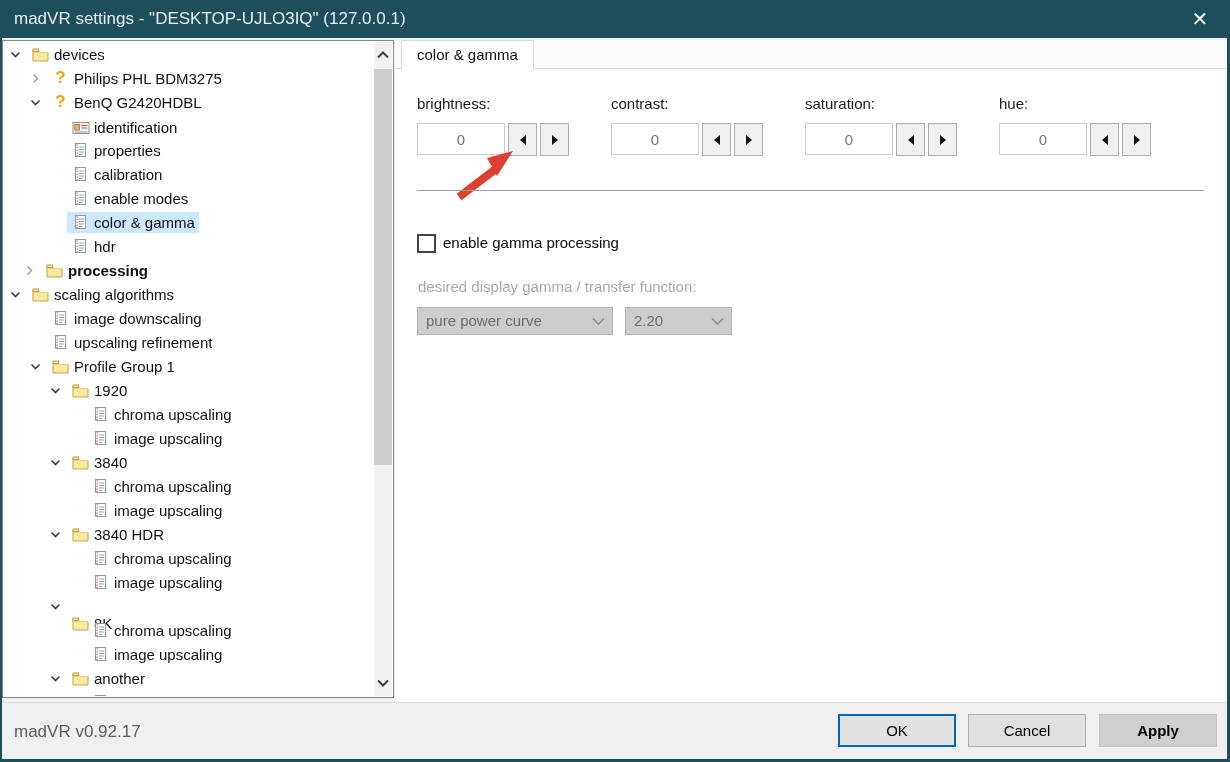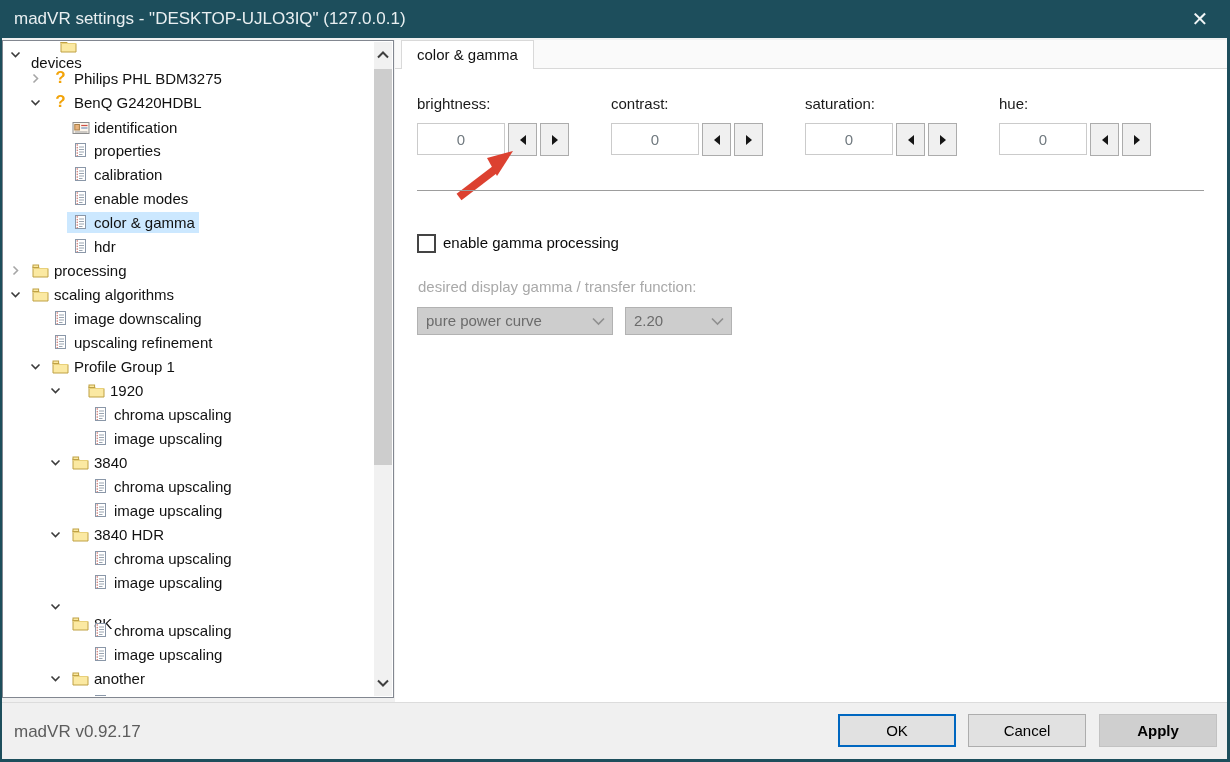--- a/index.html
+++ b/index.html
@@ -81,21 +81,21 @@
   <div class="client">
 
     <div class="tree-panel">
       <div class="tree">
           <div class="tree-row" style="padding-left: 6px;">
             <span class="chev">
               <svg width="11" height="11" viewBox="0 0 11 11">
                 <polyline points="1.5,3.5 5.5,7.5 9.5,3.5" fill="none" stroke="#3c3c3c" stroke-width="1.6"></polyline>
               </svg>
             </span>
-            <span class="lab-wrap" style="display: inline-flex; align-items: flex-end; flex-direction: column;">
+            <span class="lab-wrap" style="display: inline-flex; align-items: flex-start;">
               <span class="tree-ico">
                 <svg width="17" height="15" viewBox="0 0 17 15">
                   <path d="M1 3.5 h5 l1.6 2 H16 v8.5 H1 z" fill="#fbe9a2" stroke="#bfa145"></path>
                   <path d="M1 5.5 H16" stroke="#e8d07a"></path>
                   <rect x="1" y="2" width="5.6" height="2.5" fill="#fbe9a2" stroke="#bfa145"></rect>
                 </svg>
               </span>
               <span>devices</span>
             </span>
           </div>
@@ -213,40 +213,40 @@
                   <line x1="4.2" y1="2.2" x2="4.2" y2="14" stroke="#c4574d" stroke-width="1" stroke-dasharray="1.5,1.2"></line>
                   <line x1="6" y1="5" x2="11" y2="5" stroke="#9aa5b1"></line>
                   <line x1="6" y1="7.5" x2="11" y2="7.5" stroke="#9aa5b1"></line>
                   <line x1="6" y1="10" x2="11" y2="10" stroke="#9aa5b1"></line>
                   <line x1="6" y1="12.5" x2="9.5" y2="12.5" stroke="#9aa5b1"></line>
                 </svg>
               </span>
               <span>hdr</span>
             </span>
           </div>
+          <div class="tree-row" style="padding-left: 20px; font-weight: bold;">
+            <span class="chev">
+              <svg width="11" height="11" viewBox="0 0 11 11">
+                <polyline points="3.5,1.5 7.5,5.5 3.5,9.5" fill="none" stroke="#a6a6a6" stroke-width="1.6"></polyline>
+              </svg>
+            </span>
+            <span class="lab-wrap" style="display: inline-flex; align-items: center;">
+              <span class="tree-ico">
+                <svg width="17" height="15" viewBox="0 0 17 15">
+                  <path d="M1 3.5 h5 l1.6 2 H16 v8.5 H1 z" fill="#fbe9a2" stroke="#bfa145"></path>
+                  <path d="M1 5.5 H16" stroke="#e8d07a"></path>
+                  <rect x="1" y="2" width="5.6" height="2.5" fill="#fbe9a2" stroke="#bfa145"></rect>
+                </svg>
+              </span>
+              <span>processing</span>
+            </span>
+          </div>
           <div class="tree-row" style="padding-left: 6px;">
             <span class="chev">
               <svg width="11" height="11" viewBox="0 0 11 11">
-                <polyline points="3.5,1.5 7.5,5.5 3.5,9.5" fill="none" stroke="#a6a6a6" stroke-width="1.6"></polyline>
-              </svg>
-            </span>
-            <span class="lab-wrap" style="display: inline-flex; align-items: center;">
-              <span class="tree-ico">
-                <svg width="17" height="15" viewBox="0 0 17 15">
-                  <path d="M1 3.5 h5 l1.6 2 H16 v8.5 H1 z" fill="#fbe9a2" stroke="#bfa145"></path>
-                  <path d="M1 5.5 H16" stroke="#e8d07a"></path>
-                  <rect x="1" y="2" width="5.6" height="2.5" fill="#fbe9a2" stroke="#bfa145"></rect>
-                </svg>
-              </span>
-              <span>processing</span>
-            </span>
-          </div>
-          <div class="tree-row" style="padding-left: 6px;">
-            <span class="chev">
-              <svg width="11" height="11" viewBox="0 0 11 11">
                 <polyline points="1.5,3.5 5.5,7.5 9.5,3.5" fill="none" stroke="#3c3c3c" stroke-width="1.6"></polyline>
               </svg>
             </span>
             <span class="lab-wrap" style="display: inline-flex; align-items: center;">
               <span class="tree-ico">
                 <svg width="17" height="15" viewBox="0 0 17 15">
                   <path d="M1 3.5 h5 l1.6 2 H16 v8.5 H1 z" fill="#fbe9a2" stroke="#bfa145"></path>
                   <path d="M1 5.5 H16" stroke="#e8d07a"></path>
                   <rect x="1" y="2" width="5.6" height="2.5" fill="#fbe9a2" stroke="#bfa145"></rect>
                 </svg>
@@ -296,21 +296,21 @@
               <span class="tree-ico">
                 <svg width="17" height="15" viewBox="0 0 17 15">
                   <path d="M1 3.5 h5 l1.6 2 H16 v8.5 H1 z" fill="#fbe9a2" stroke="#bfa145"></path>
                   <path d="M1 5.5 H16" stroke="#e8d07a"></path>
                   <rect x="1" y="2" width="5.6" height="2.5" fill="#fbe9a2" stroke="#bfa145"></rect>
                 </svg>
               </span>
               <span>Profile Group 1</span>
             </span>
           </div>
-          <div class="tree-row" style="padding-left: 46px; gap: 16px;">
+          <div class="tree-row" style="padding-left: 46px;">
             <span class="chev">
               <svg width="11" height="11" viewBox="0 0 11 11">
                 <polyline points="1.5,3.5 5.5,7.5 9.5,3.5" fill="none" stroke="#3c3c3c" stroke-width="1.6"></polyline>
               </svg>
             </span>
             <span class="lab-wrap" style="display: inline-flex; align-items: center;">
               <span class="tree-ico">
                 <svg width="17" height="15" viewBox="0 0 17 15">
                   <path d="M1 3.5 h5 l1.6 2 H16 v8.5 H1 z" fill="#fbe9a2" stroke="#bfa145"></path>
                   <path d="M1 5.5 H16" stroke="#e8d07a"></path>

